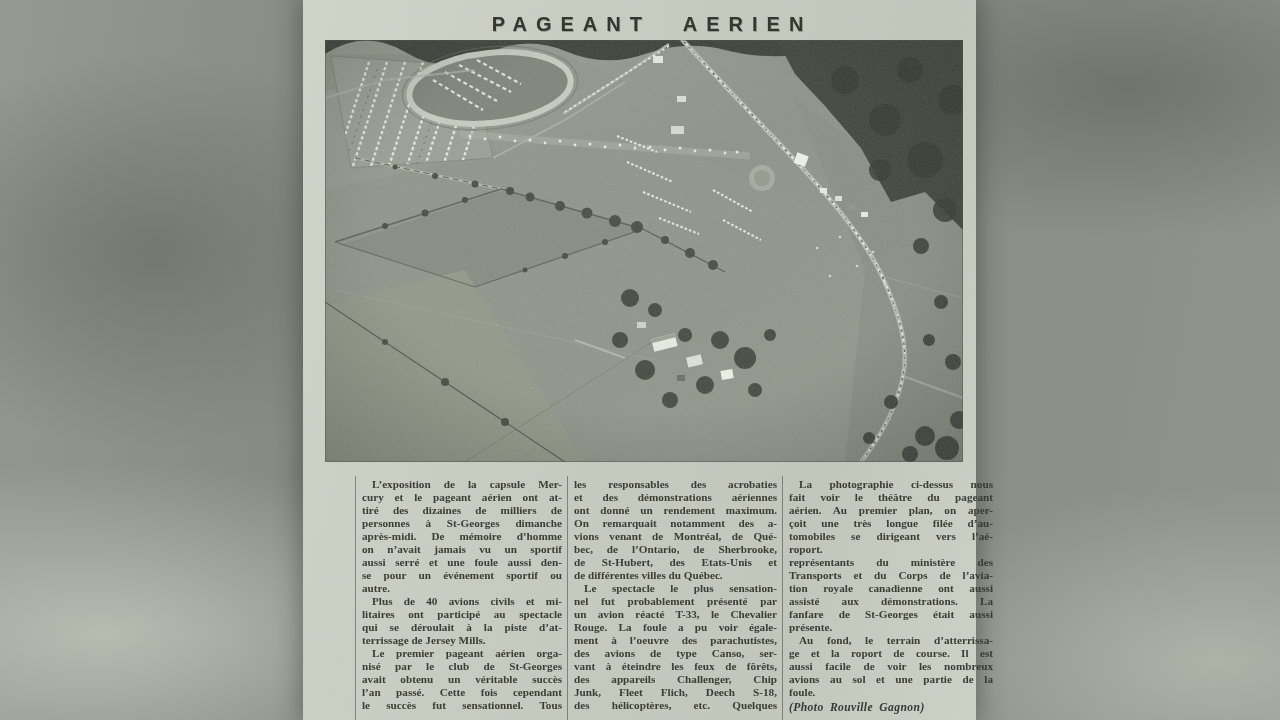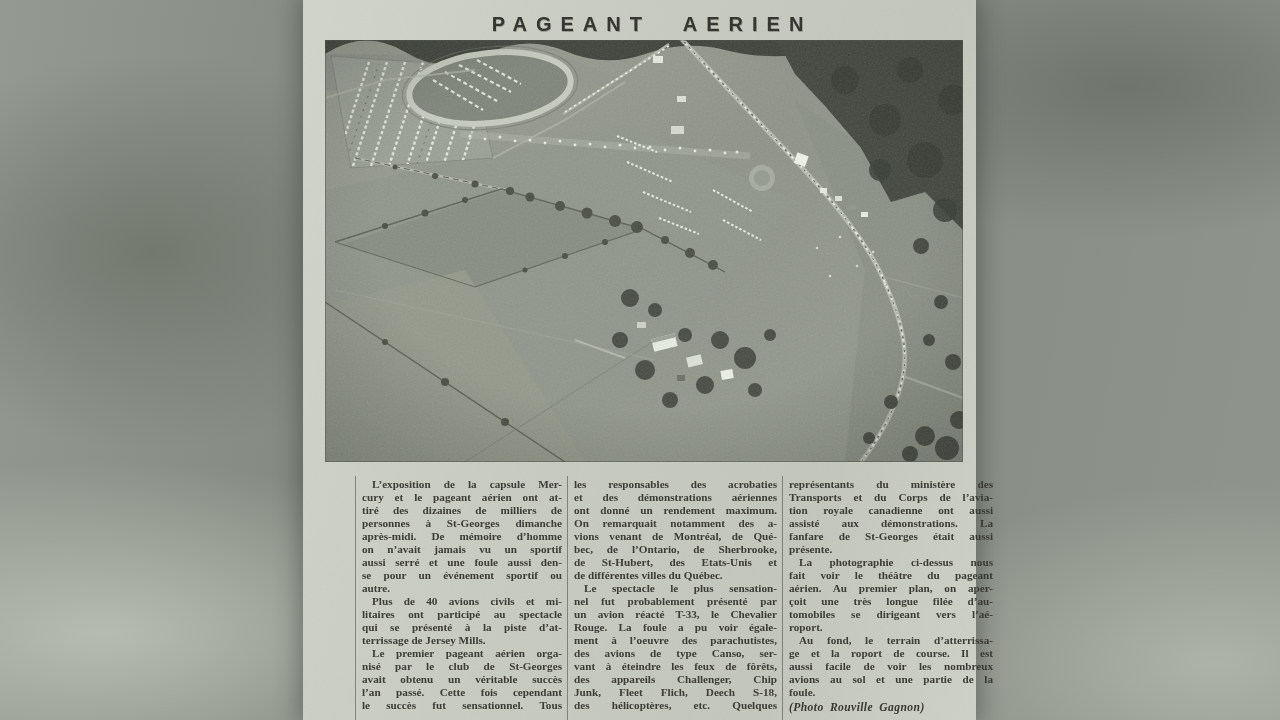--- a/index.html
+++ b/index.html
@@ -292,21 +292,21 @@
             <div class="line">personnes à St-Georges dimanche</div>
             <div class="line">après-midi. De mémoire d’homme</div>
             <div class="line">on n’avait jamais vu un sportif</div>
             <div class="line">aussi serré et une foule aussi den-</div>
             <div class="line">se pour un événement sportif ou</div>
             <div class="line noj">autre.</div>
           </div>
           <div class="para">
             <div class="line ind">Plus de 40 avions civils et mi-</div>
             <div class="line">litaires ont participé au spectacle</div>
-            <div class="line">qui se présenté à la piste d’at-</div>
+            <div class="line">qui se déroulait à la piste d’at-</div>
             <div class="line noj">terrissage de Jersey Mills.</div>
           </div>
           <div class="para">
             <div class="line ind">Le premier pageant aérien orga-</div>
             <div class="line">nisé par le club de St-Georges</div>
             <div class="line">avait obtenu un véritable succès</div>
             <div class="line">l’an passé. Cette fois cependant</div>
             <div class="line">le succès fut sensationnel. Tous</div>
           </div>
         </div>
@@ -329,34 +329,34 @@
             <div class="line">ment à l’oeuvre des parachutistes,</div>
             <div class="line">des avions de type Canso, ser-</div>
             <div class="line">vant à éteindre les feux de fôrêts,</div>
             <div class="line">des appareils Challenger, Chip</div>
             <div class="line">Junk, Fleet Flich, Deech S-18,</div>
             <div class="line">des hélicoptères, etc. Quelques</div>
           </div>
         </div>
         <div class="col">
           <div class="para">
+            <div class="line ind">La photographie ci-dessus nous</div>
+            <div class="line">fait voir le théâtre du pageant</div>
+            <div class="line">aérien. Au premier plan, on aper-</div>
+            <div class="line">çoit une très longue filée d’au-</div>
+            <div class="line">tomobiles se dirigeant vers l’aé-</div>
+            <div class="line noj">roport.</div>
+          </div>
+          <div class="para">
             <div class="line">représentants du ministère des</div>
             <div class="line">Transports et du Corps de l’avia-</div>
             <div class="line">tion royale canadienne ont aussi</div>
             <div class="line">assisté aux démonstrations. La</div>
             <div class="line">fanfare de St-Georges était aussi</div>
             <div class="line noj">présente.</div>
-          </div>
-          <div class="para">
-            <div class="line ind">La photographie ci-dessus nous</div>
-            <div class="line">fait voir le théâtre du pageant</div>
-            <div class="line">aérien. Au premier plan, on aper-</div>
-            <div class="line">çoit une très longue filée d’au-</div>
-            <div class="line">tomobiles se dirigeant vers l’aé-</div>
-            <div class="line noj">roport.</div>
           </div>
           <div class="para">
             <div class="line ind">Au fond, le terrain d’atterrissa-</div>
             <div class="line">ge et la roport de course. Il est</div>
             <div class="line">aussi facile de voir les nombreux</div>
             <div class="line">avions au sol et une partie de la</div>
             <div class="line noj">foule.</div>
           </div>
           <div class="credit">(Photo Rouville Gagnon)</div>
         </div>

